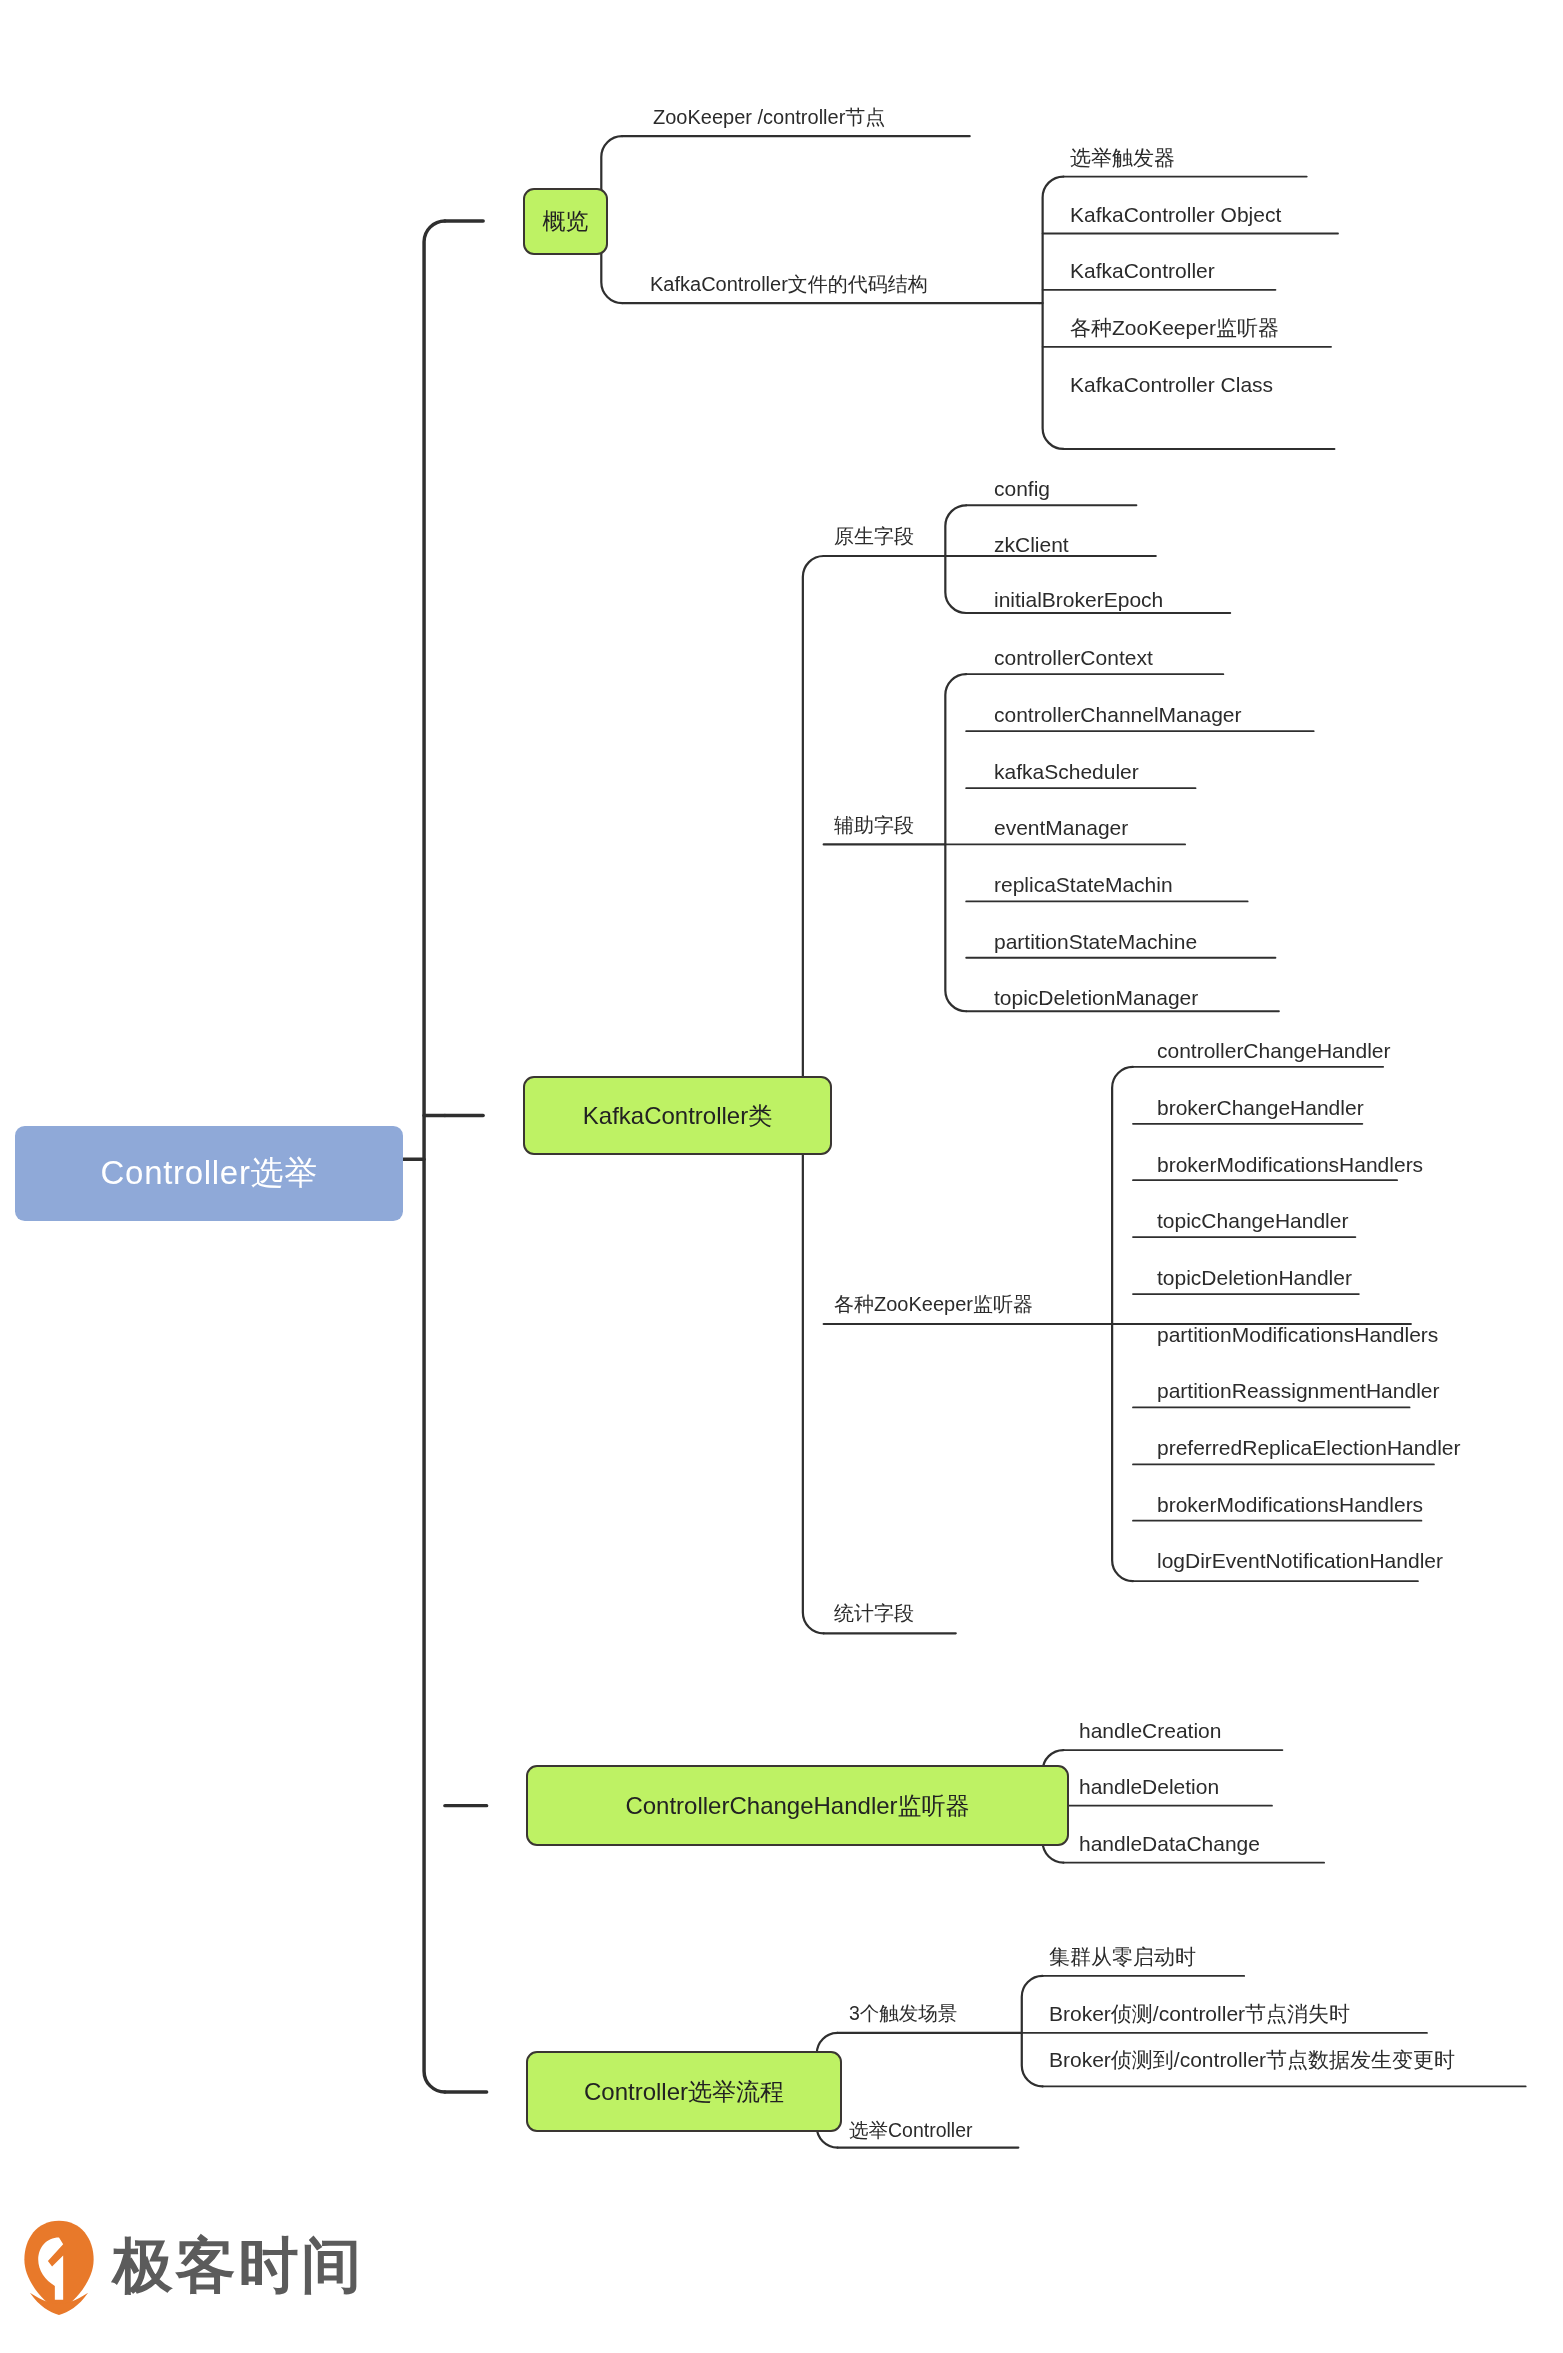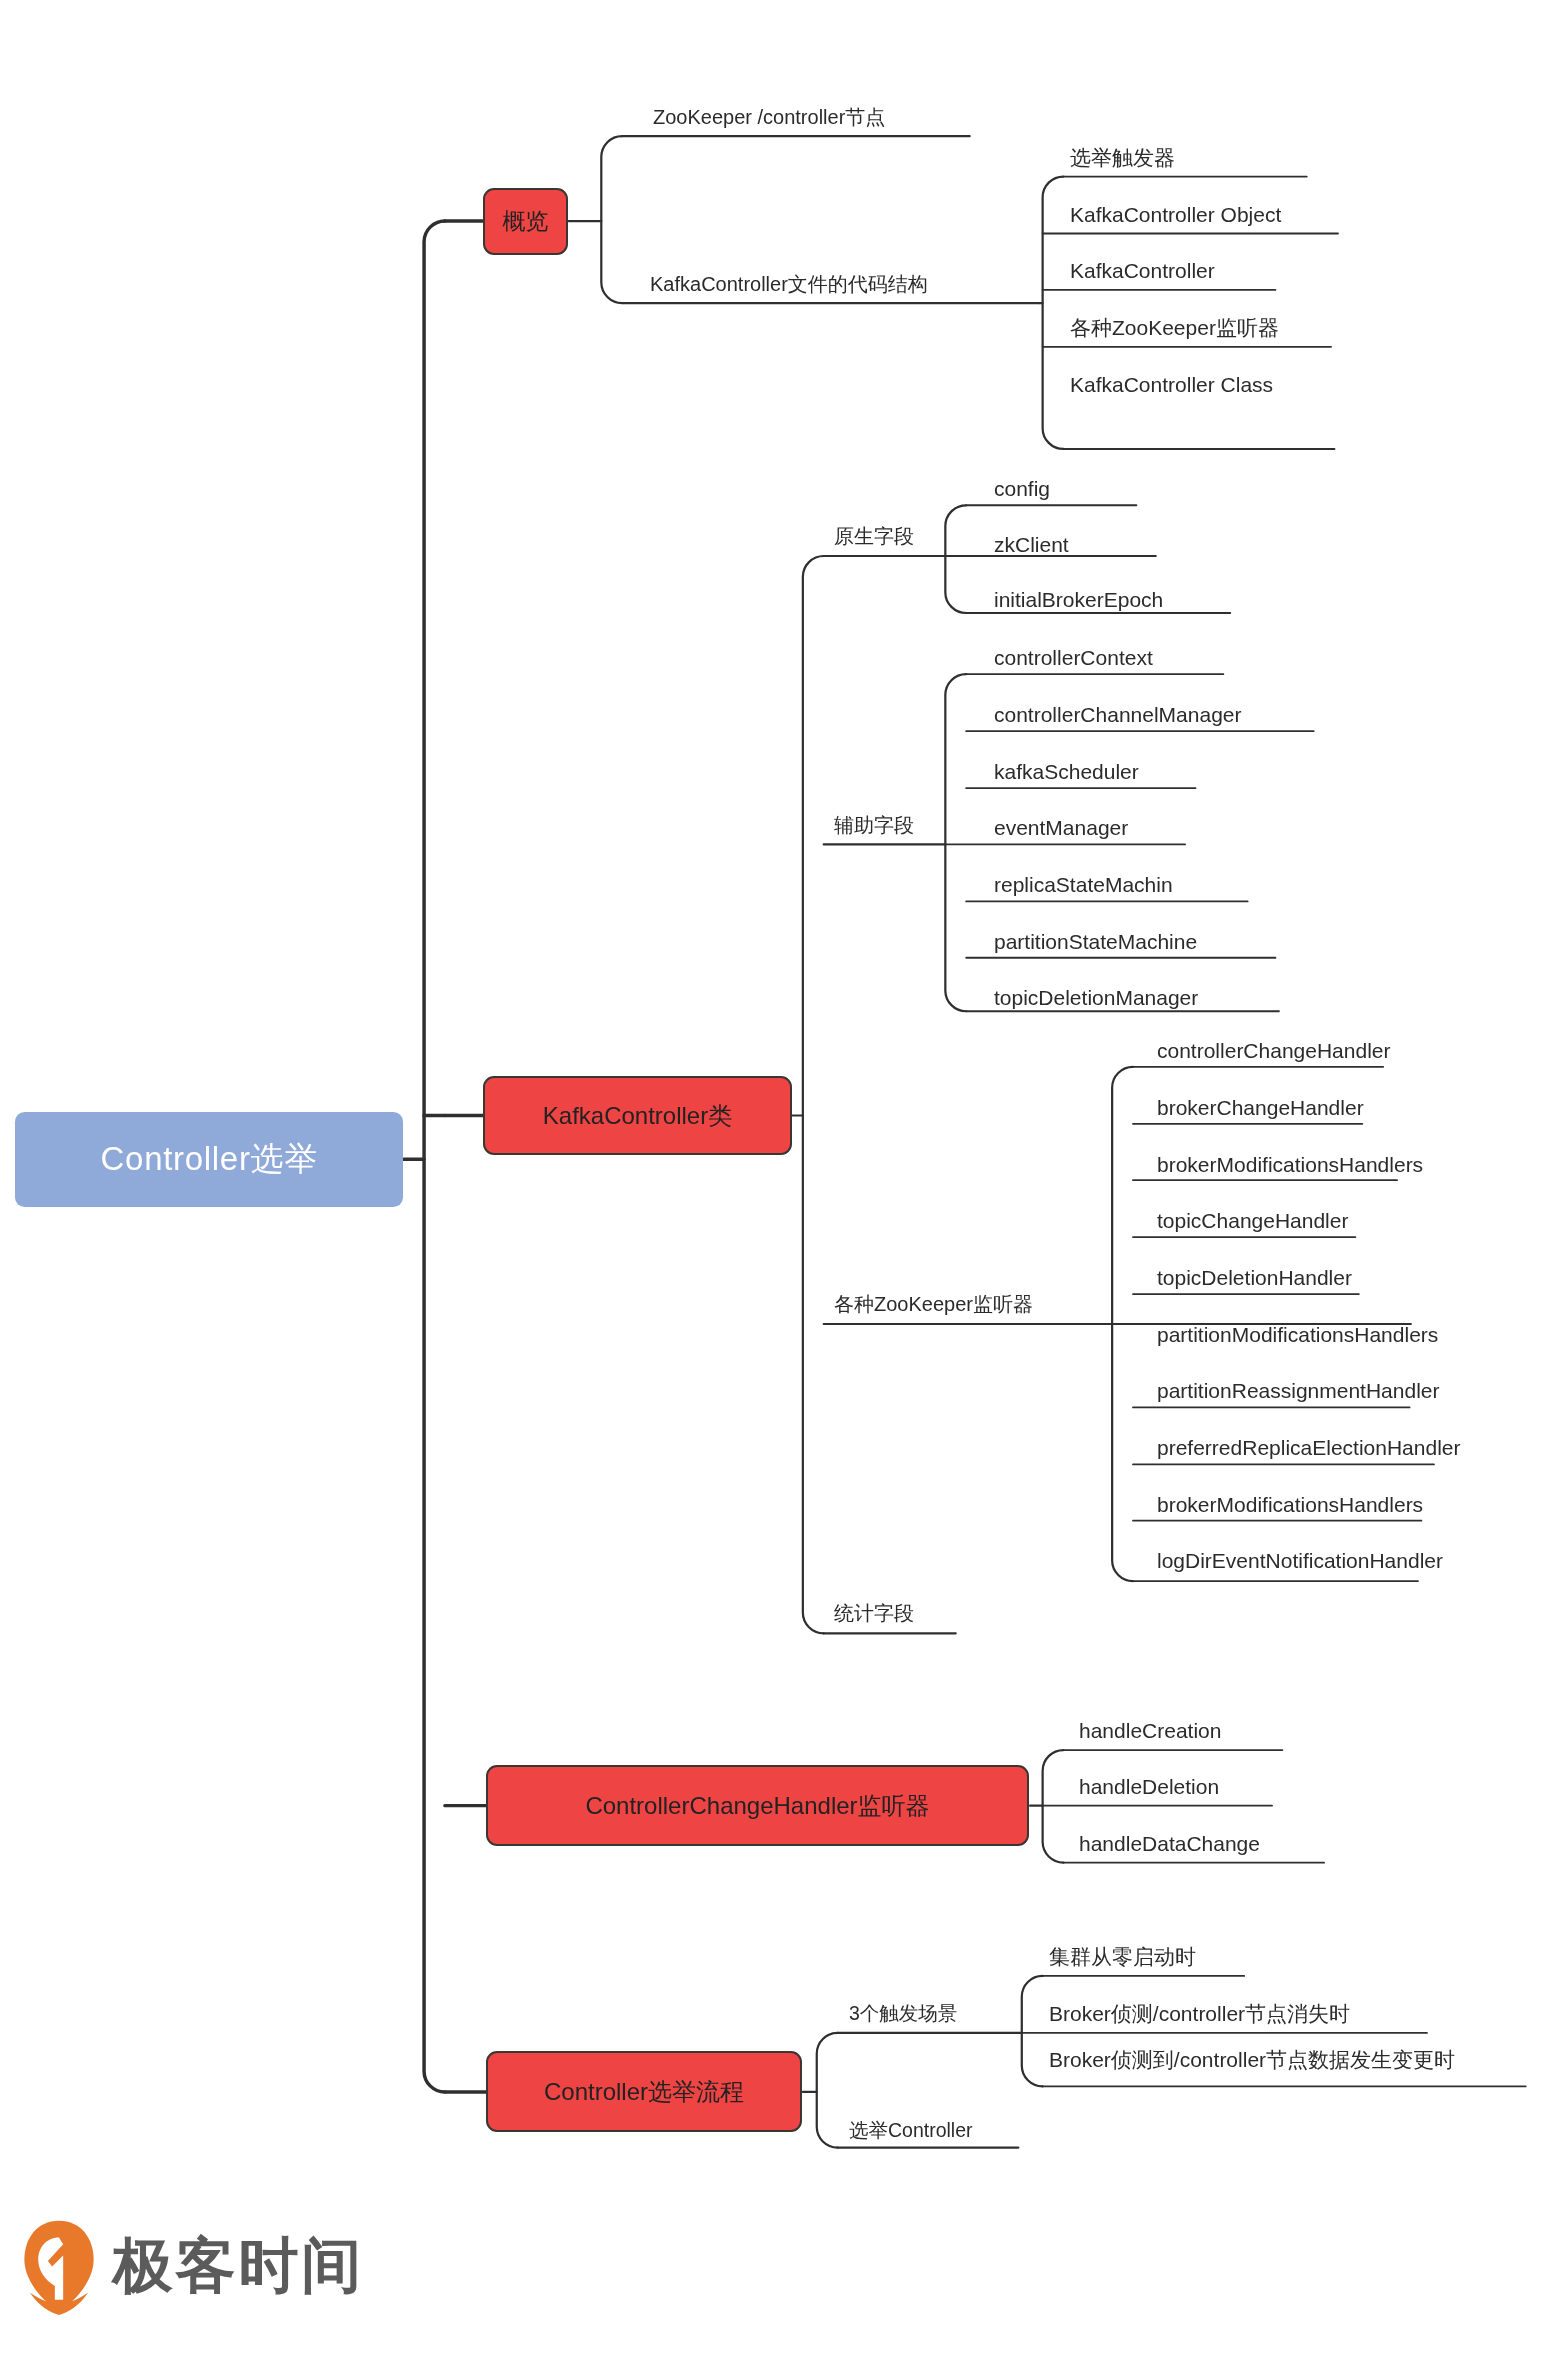--- a/index.html
+++ b/index.html
@@ -41,28 +41,30 @@
     justify-content:center;
     white-space:nowrap;
   }
   .root-node{
     background:#8fa9d8;
     color:#ffffff;
     border-radius:9.7px;
     font-size:33px;
     letter-spacing:0.7px;
     padding:0 29px;
+    margin-top:14px;
   }
   .l1-node{
-    background:#ef4444;
+    background:#bef264;
     border:2.4px solid #3a3632;
     border-radius:11px;
     color:#222222;
     font-size:23px;
     padding:0 18px;
+    margin-left:40px;
   }
   .l1-node.big{font-size:24px;}
 
   
   .leaf{
     position:absolute;
     font-size:21px;
     color:#2b2b2b;
     white-space:nowrap;
     line-height:1.28;

